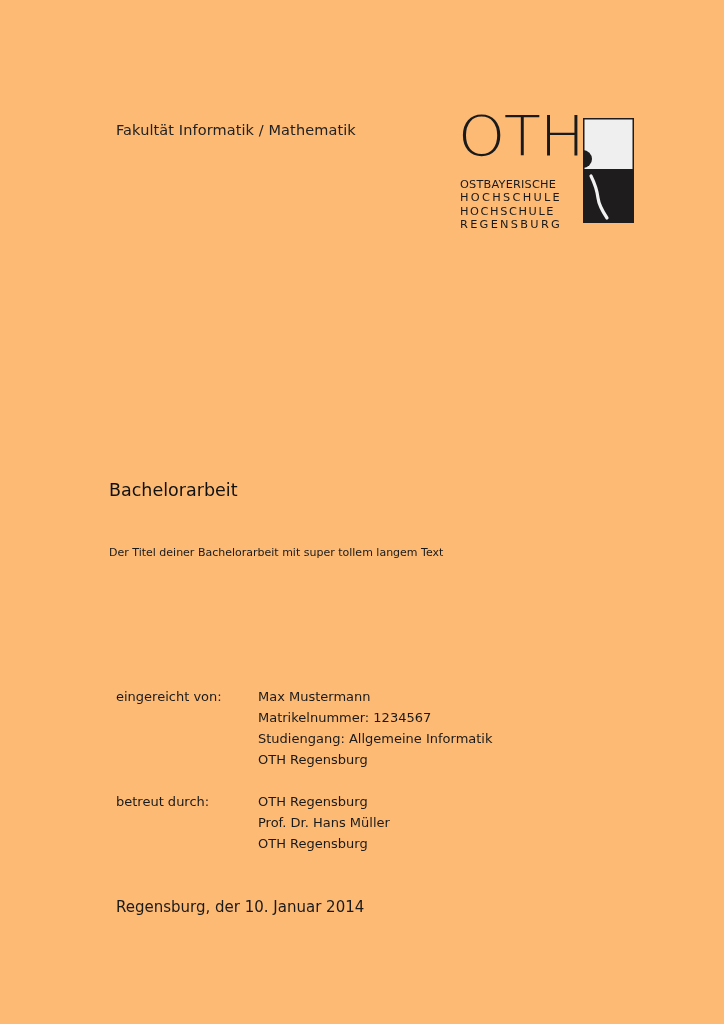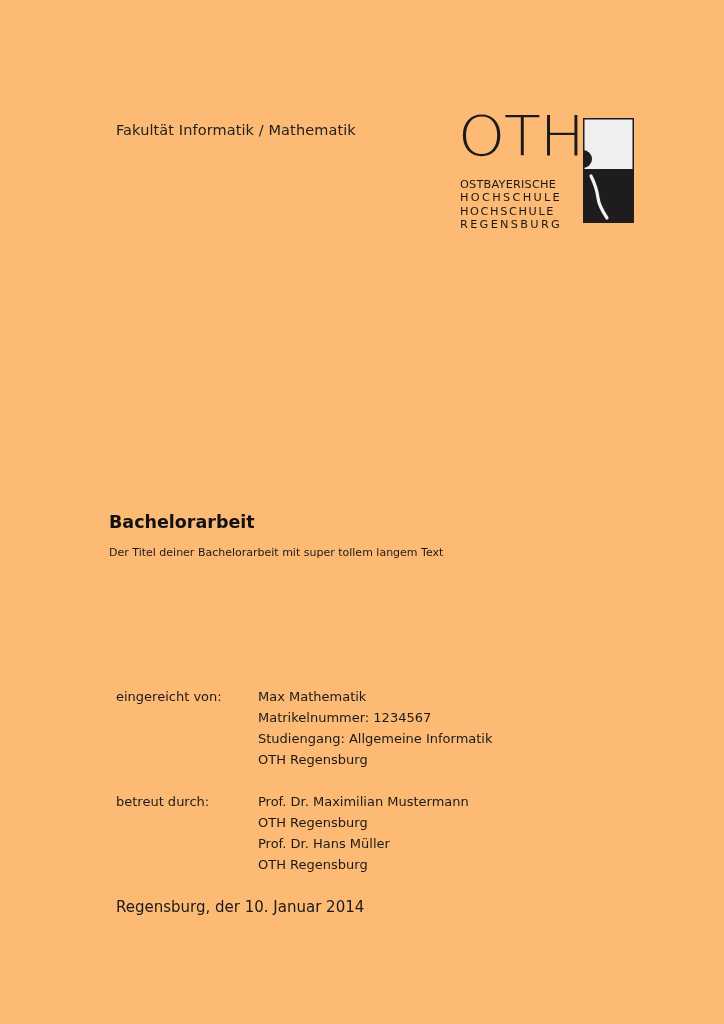--- a/index.html
+++ b/index.html
@@ -68,22 +68,22 @@
     .logo-mark {
       position: absolute;
       left: 125px;
       top: 2px;
       width: 51px;
       height: 105px;
     }
     .title {
       position: absolute;
       left: 109px;
-      top: 512px;
-      font-weight: bold;
+      top: 480px;
+      font-weight: normal;
       font-size: 17.5px;
       color: #111;
     }
     .subtitle {
       position: absolute;
       left: 109px;
       top: 546px;
       font-size: 11px;
       color: #1a1a1a;
     }
@@ -140,31 +140,30 @@
       <path d="M8 58 C 12 66, 14 72, 15 80 C 16 88, 20 94, 24 100" stroke="#f2f2f2" stroke-width="3.2" fill="none" stroke-linecap="round"></path>
     </svg>
   </div>
 
   <div class="title">Bachelorarbeit</div>
   <div class="subtitle">Der Titel deiner Bachelorarbeit mit super tollem langem Text</div>
 
   <div class="info submitted">
     <div class="info-label">eingereicht von:</div>
     <div class="info-values">
-      <div>Max Mathematik</div>
+      <div>Max Mustermann</div>
       <div>Matrikelnummer: 1234567</div>
       <div>Studiengang: Allgemeine Informatik</div>
       <div>OTH Regensburg</div>
     </div>
   </div>
 
   <div class="info supervised">
     <div class="info-label">betreut durch:</div>
     <div class="info-values">
-      <div>Prof. Dr. Maximilian Mustermann</div>
       <div>OTH Regensburg</div>
       <div>Prof. Dr. Hans Müller</div>
       <div>OTH Regensburg</div>
     </div>
   </div>
 
   <div class="date">Regensburg, der 10. Januar 2014</div>
 
 </div>
 

